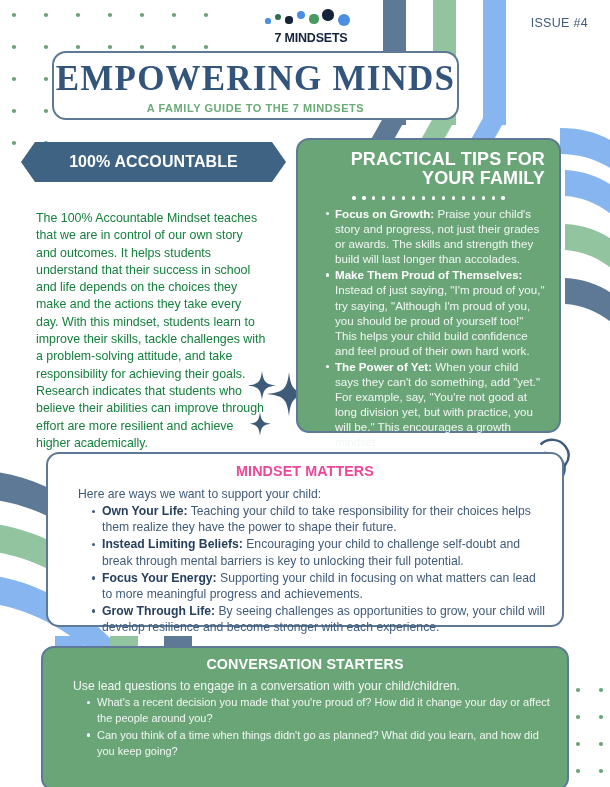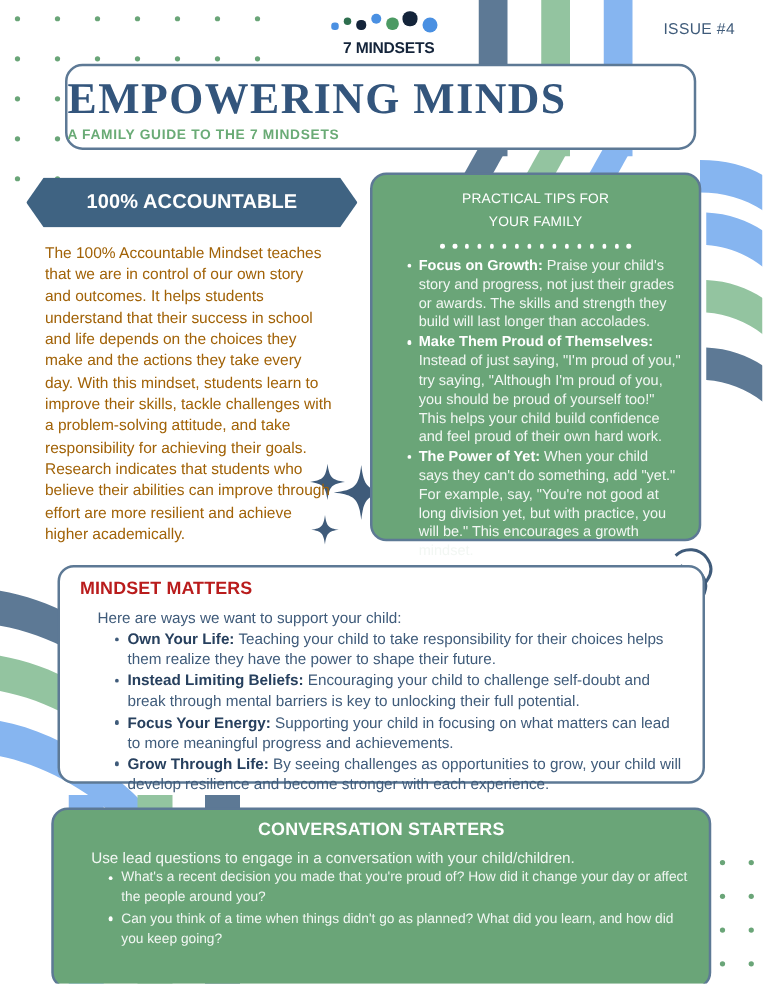--- a/index.html
+++ b/index.html
@@ -47,28 +47,28 @@
     font-size: 12.5px;
     color: #3f5b7a;
     letter-spacing: 0.3px;
     z-index: 6;
   }
 
   .title-card {
     position: absolute;
     left: 52px;
     top: 51px;
-    width: 505px;
+    width: 407px;
     height: 69px;
     border: 2.2px solid #5d7995;
     border-radius: 14px;
     background: #ffffff;
     z-index: 5;
     box-sizing: border-box;
-    text-align: left;
+    text-align: center;
   }
   .title-main {
     font-family: "Liberation Serif", serif;
     font-weight: bold;
     font-size: 35px;
     letter-spacing: 1.2px;
     color: #33557c;
     margin-top: 8px;
     line-height: 1.05;
   }
@@ -102,47 +102,47 @@
     text-align: center;
     color: #ffffff;
     font-size: 16px;
     font-weight: bold;
     letter-spacing: 0.1px;
   }
 
   .body-copy {
     position: absolute;
     left: 36px;
-    top: 194px;
+    top: 210px;
     width: 230px;
     font-size: 12.4px;
     line-height: 17.3px;
-    color: #a16207;
+    color: #15803d;
     z-index: 5;
   }
 
   
   .tips-card {
     position: absolute;
     left: 296px;
     top: 138px;
     width: 265px;
     height: 295px;
     background: #6aa578;
     border: 2px solid #5d7995;
     border-radius: 13px;
     box-sizing: border-box;
     z-index: 5;
     padding: 10px 14px 0 14px;
   }
   .tips-title {
-    text-align: center;
+    text-align: right;
     color: #ffffff;
-    font-size: 11px;
-    font-weight: normal;
+    font-size: 18px;
+    font-weight: bold;
     line-height: 19px;
     letter-spacing: 0.15px;
   }
   .dot-divider {
     text-align: center;
     margin: 7px 0 6px 0;
     line-height: 0;
   }
   .dot-divider i {
     display: inline-block;
@@ -182,22 +182,22 @@
     width: 518px;
     height: 175px;
     background: #ffffff;
     border: 2px solid #5d7995;
     border-radius: 13px;
     box-sizing: border-box;
     z-index: 5;
     padding: 9px 16px 0 16px;
   }
   .matters-title {
-    text-align: left;
-    color: #b91c1c;
+    text-align: center;
+    color: #ec4899;
     font-size: 14.3px;
     font-weight: bold;
     letter-spacing: 0.1px;
   }
   .matters-intro {
     color: #3f5b7a;
     font-size: 12.2px;
     margin: 8px 0 0 14px;
   }
   ul.matters-list {

